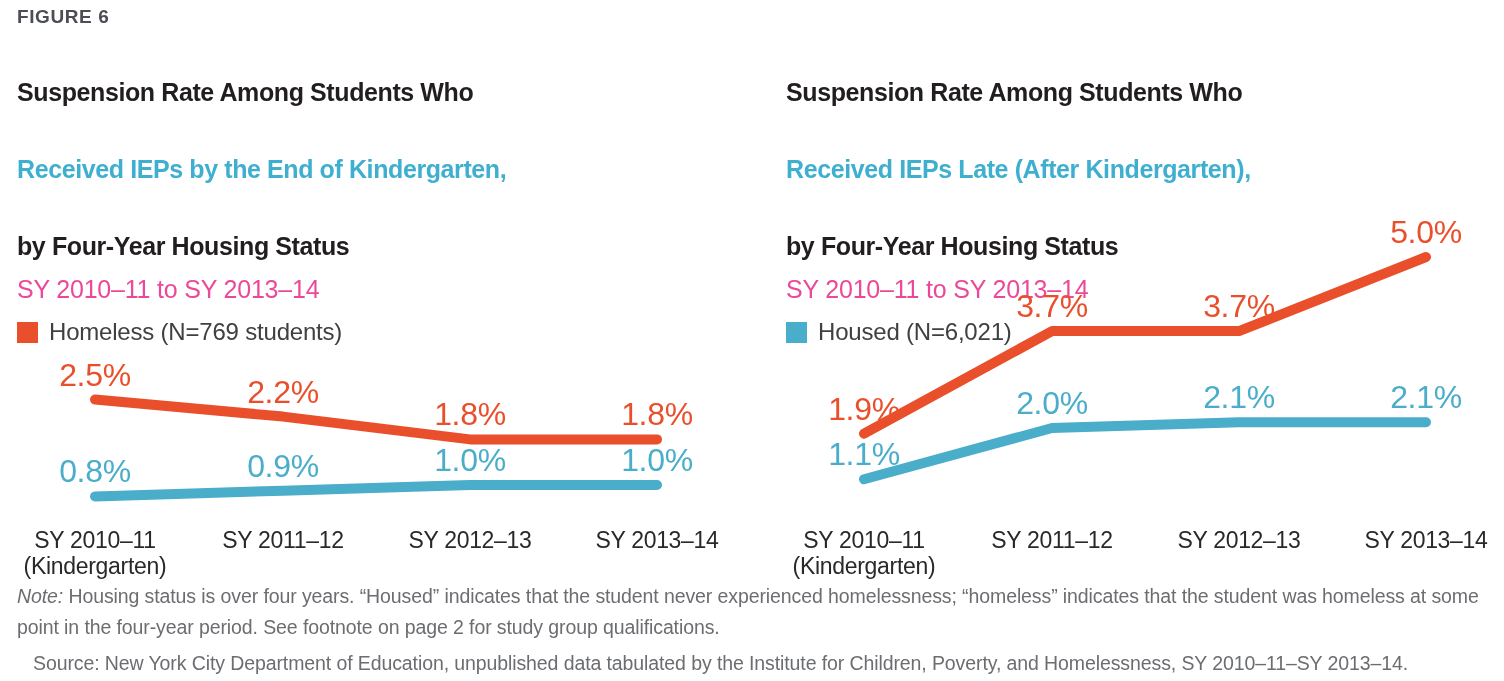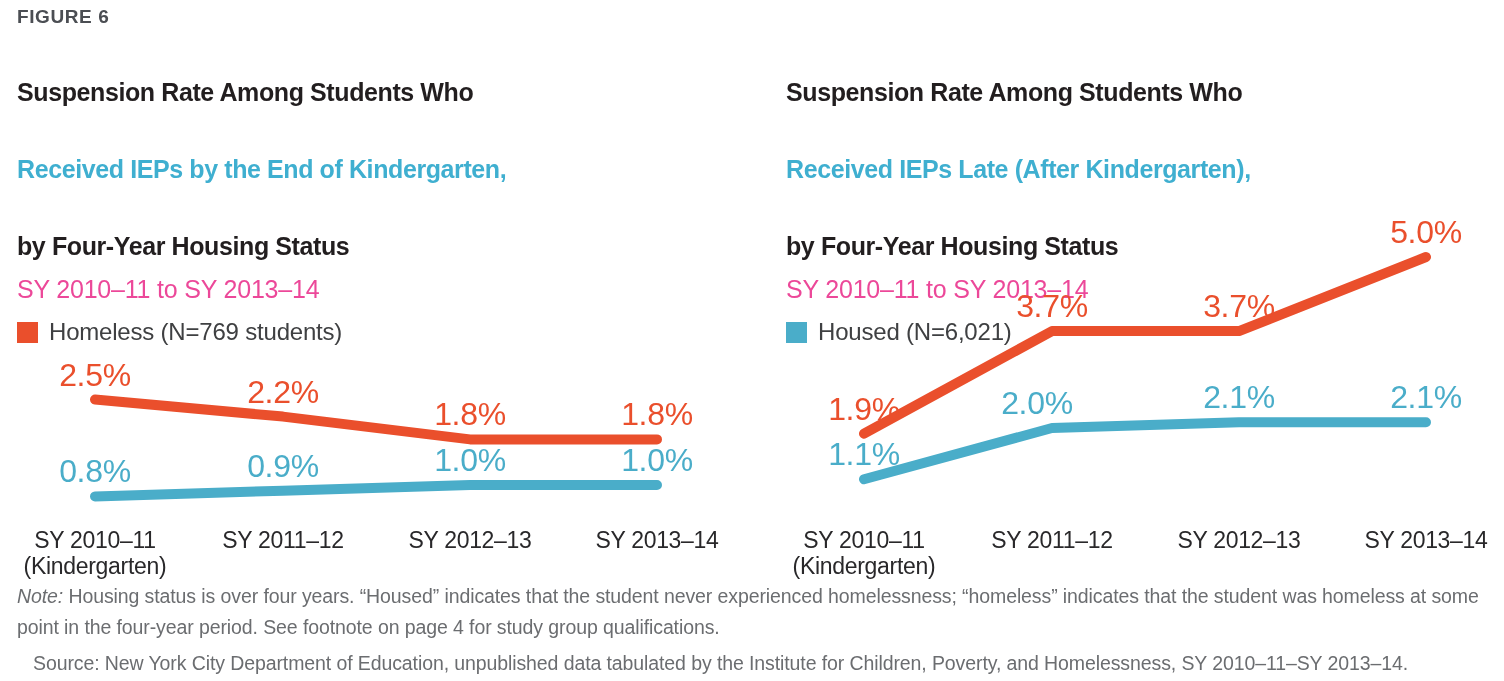--- a/index.html
+++ b/index.html
@@ -94,28 +94,28 @@
   <div class="chart right" id="chart1">
       <svg viewBox="0 0 722 356" width="722" height="356">
         <polyline points="78,208.7 266,106.1 453,106.1 640,32" fill="none" stroke="#ea4f2c" stroke-width="10" stroke-linecap="round" stroke-linejoin="round"></polyline>
         <polyline points="78,254.3 266,203 453,197.3 640,197.3" fill="none" stroke="#4aadc9" stroke-width="10" stroke-linecap="round" stroke-linejoin="round"></polyline>
       </svg>
       <div class="pt-label" style="left: 33px; top: 170.7px; color: rgb(234, 79, 44);">1.9%</div>
       <div class="pt-label" style="left: 221px; top: 68.1px; color: rgb(234, 79, 44);">3.7%</div>
       <div class="pt-label" style="left: 408px; top: 68.1px; color: rgb(234, 79, 44);">3.7%</div>
       <div class="pt-label" style="left: 595px; top: -6px; color: rgb(234, 79, 44);">5.0%</div>
       <div class="pt-label" style="left: 33px; top: 216.3px; color: rgb(74, 173, 201);">1.1%</div>
-      <div class="pt-label" style="left: 206px; top: 165px; color: rgb(74, 173, 201);">2.0%</div>
+      <div class="pt-label" style="left: 221px; top: 165px; color: rgb(74, 173, 201);">2.0%</div>
       <div class="pt-label" style="left: 408px; top: 159.3px; color: rgb(74, 173, 201);">2.1%</div>
       <div class="pt-label" style="left: 595px; top: 159.3px; color: rgb(74, 173, 201);">2.1%</div>
       <div class="x-label" style="left: -32px; top: 302px;">SY 2010–11
 (Kindergarten)</div>
       <div class="x-label" style="left: 156px; top: 302px;">SY 2011–12</div>
       <div class="x-label" style="left: 343px; top: 302px;">SY 2012–13</div>
       <div class="x-label" style="left: 530px; top: 302px;">SY 2013–14</div>
     </div>
 
   <div class="footer">
-    <p><span class="italic">Note:</span><span> Housing status is over four years. “Housed” indicates that the student never experienced homelessness; “homeless” indicates that the student was homeless at some point in the four-year period. See footnote on page 4 for study group qualifications.</span></p>
+    <p><span class="italic">Note:</span><span> Housing status is over four years. “Housed” indicates that the student never experienced homelessness; “homeless” indicates that the student was homeless at some point in the four-year period. See footnote on page 2 for study group qualifications.</span></p>
     <p class="source">Source: New York City Department of Education, unpublished data tabulated by the Institute for Children, Poverty, and Homelessness, SY 2010–11–SY 2013–14.</p>
   </div>
 
 </div>
 
 </body></html>

